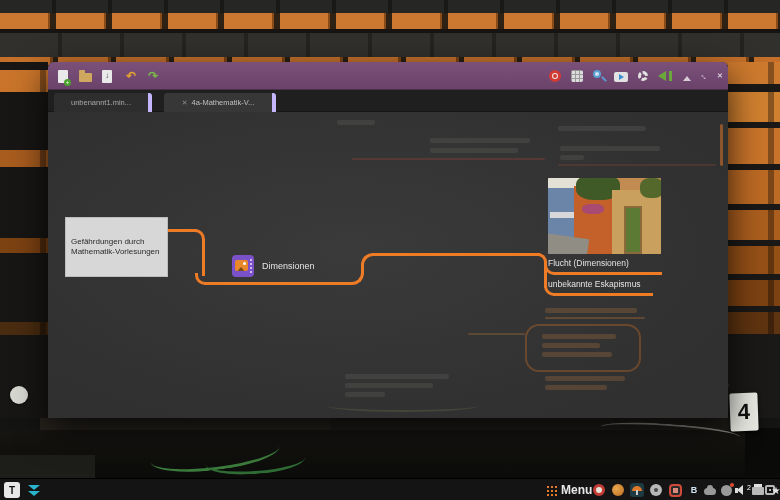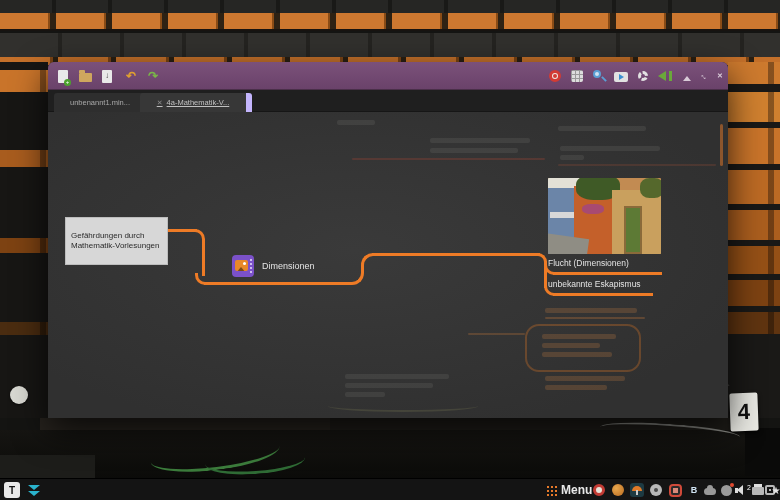--- a/index.html
+++ b/index.html
@@ -68,32 +68,32 @@
   .exit b { position:absolute; right:0; top:1px; width:3px; height:10px; background:#6aa83a; }
   .exit i { position:absolute; left:0; top:1px; width:0; height:0; border-right:8px solid #6aa83a;
     border-top:5px solid transparent; border-bottom:5px solid transparent; }
   .wsm { color:#d8cad7; font-size:9px; font-weight:bold; }
   .tri-up { width:0; height:0; border-left:4px solid transparent; border-right:4px solid transparent; border-bottom:5px solid #d8cad7; margin-top:4px; }
   .diag { transform:rotate(45deg); display:inline-block; }
 
   #tabbar { left:0; top:28px; width:680px; height:22px; background:#1f1f1f; border-bottom:1px solid #161616; }
   .tab { position:absolute; top:3px; height:19px; background:#2e2e2e; border-radius:3px 3px 0 0;
     display:flex; align-items:center; justify-content:center; gap:4px;
-    font-size:7.5px; color:#a8a8a8; border-right:6px solid #c4b5fd; }
+    font-size:7.5px; color:#a8a8a8; border-right:4px solid #c4b5fd; }
   .tab.active { background:#373737; color:#c0c0c0; }
   .tab .x { color:#8a8a8a; font-size:7px; }
 
   #canvas { left:0; top:50px; width:680px; height:306px; overflow:hidden;
     background:radial-gradient(ellipse at 45% 45%, #3a3a3a, #303030 78%); }
 
   
   .br { position:absolute; background:#ee7b26; }
   .brq { position:absolute; }
   .node-root { left:17px; top:105px; width:103px; background:#d7d7d7; color:#2a2a2a;
-    font-size:8px; line-height:10px; padding:13px 5px; border:1px solid #bdbdbd; }
+    font-size:8px; line-height:10px; padding:19px 5px; border:1px solid #bdbdbd; }
   .node-matrix { left:330px; top:108px; width:110px; background:#84c9ef; color:#10303f;
     font-size:8px; line-height:10px; padding:3px 5px; border-radius:2px; }
   .m-mark { position:absolute; top:1px; right:1px; width:6px; height:6px; background:#2d2d2d; }
   .m-mark i { position:absolute; left:2px; top:2px; width:2px; height:2px; background:#cfcfcf; }
   .sw-icon { left:184px; top:143px; width:22px; height:22px; background:#7b51c9; border-radius:4px; }
   .sw-icon .ph { position:absolute; left:3px; top:5px; width:13px; height:11px; background:#e8882a; border-radius:2px; overflow:hidden; }
   .sw-icon .ph i { position:absolute; right:2px; top:2px; width:3px; height:3px; border-radius:50%; background:#fff; }
   .sw-icon .ph b { position:absolute; left:1px; bottom:-2px; width:0; height:0;
     border-left:5px solid transparent; border-right:5px solid transparent; border-bottom:6px solid #7a4a16; }
   .sw-icon .dots { position:absolute; right:2px; top:4px; width:2px; height:14px;
@@ -241,21 +241,21 @@
         </div>
       <div class="tbi" style="left:666px;width:12px;">
           <span class="wsm" style="font-size:7px;">✕</span>
         </div>
     </div>
 
     <div class="abs" id="tabbar">
       <div class="tab" style="left:6px;width:98px;">
         <span>unbenannt1.min...</span>
       </div>
-      <div class="tab active" style="left:92px;width:112px;text-decoration:underline;">
+      <div class="tab active" style="left:116px;width:112px;">
         <span class="x">✕</span>
         <span>4a-Mathematik-V...</span>
       </div>
     </div>
 
     <div class="abs" id="canvas">
 
       <div class="dim dbar" style="left:289px;top:8px;width:38px;"></div>
       <div class="dim dbar" style="left:382px;top:26px;width:100px;"></div>
       <div class="dim dbar" style="left:382px;top:36px;width:88px;"></div>

